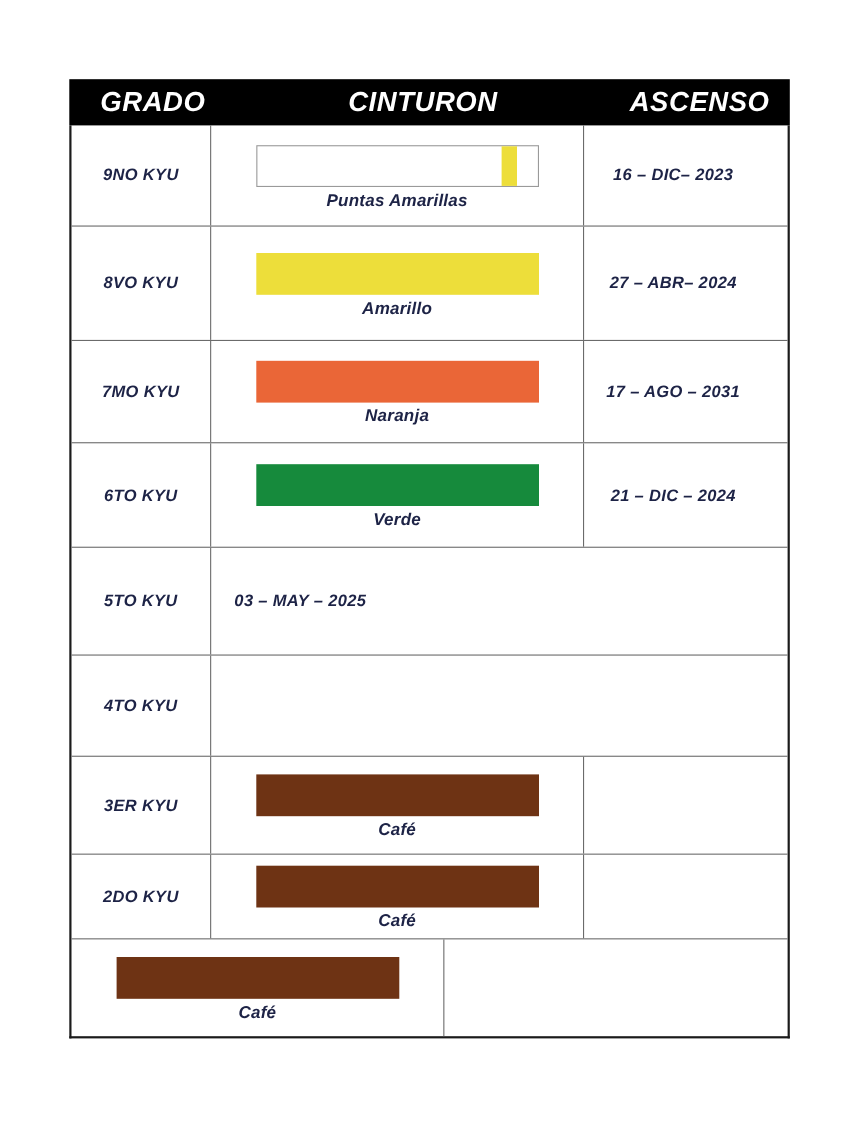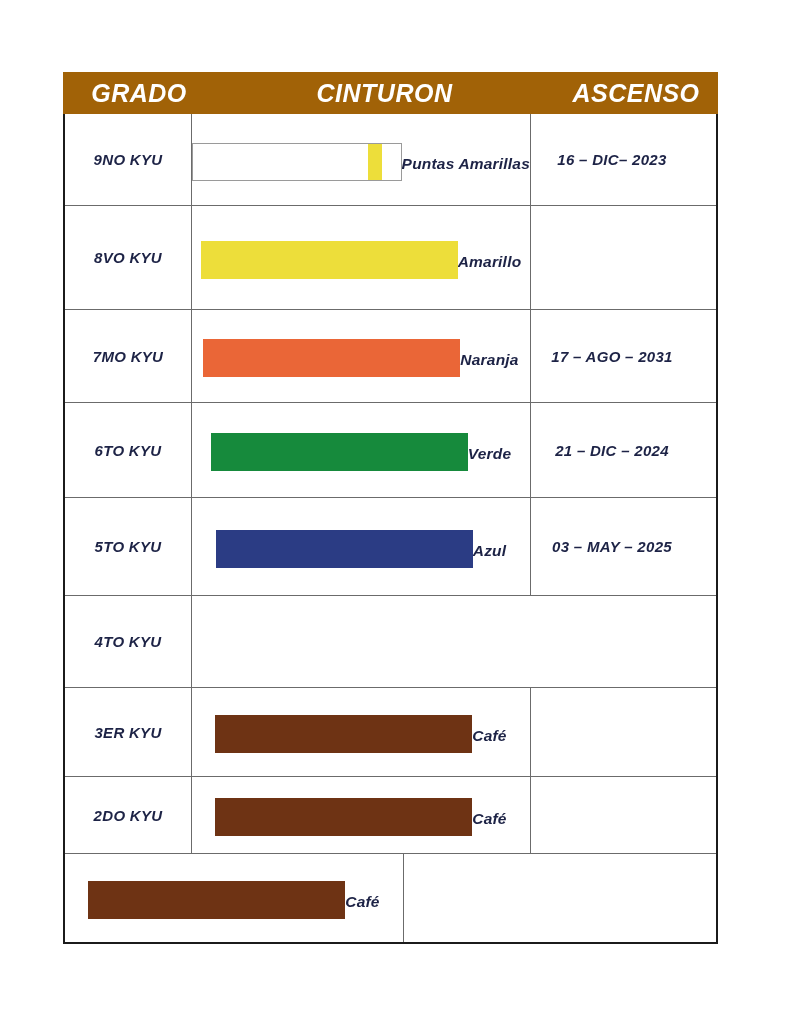--- a/index.html
+++ b/index.html
@@ -28,21 +28,21 @@
     position: absolute;
     left: 63px;
     top: 72px;
     width: 655px;
     box-sizing: border-box;
   }
 
   
   .table-header {
     display: flex;
-    background: #a16207;
+    background: #000000;
     height: 42px;
     align-items: center;
   }
   .th {
     color: #ffffff;
     font-weight: 700;
     font-style: italic;
     font-size: 25px;
     letter-spacing: 0.5px;
     text-align: center;
@@ -77,21 +77,21 @@
     width: 127px;
     border-right: 1.5px solid #6b6b6b;
     display: flex;
     align-items: center;
     justify-content: center;
   }
   .cell-belt {
     width: 339px;
     border-right: 1.5px solid #6b6b6b;
     display: flex;
-    flex-direction: row;
+    flex-direction: column;
     align-items: center;
     justify-content: center;
     padding-top: 4px;
   }
   .cell-date {
     width: 162px;
     display: flex;
     align-items: center;
     justify-content: center;
   }
@@ -180,20 +180,23 @@
           </div>
         </div>
         <div class="row r1">
           <div class="cell cell-grade">
             <span class="grade-label">8VO KYU</span>
           </div>
           <div class="cell cell-belt">
             <div class="belt-bar" style="background: rgb(237, 222, 58);"></div>
             <span class="belt-name">Amarillo</span>
           </div>
+          <div class="cell cell-date">
+            <span class="date-label">27 – ABR– 2024</span>
+          </div>
         </div>
         <div class="row r2">
           <div class="cell cell-grade">
             <span class="grade-label">7MO KYU</span>
           </div>
           <div class="cell cell-belt">
             <div class="belt-bar" style="background: rgb(234, 102, 55);"></div>
             <span class="belt-name">Naranja</span>
           </div>
           <div class="cell cell-date">
@@ -209,24 +212,20 @@
             <span class="belt-name">Verde</span>
           </div>
           <div class="cell cell-date">
             <span class="date-label">21 – DIC – 2024</span>
           </div>
         </div>
         <div class="row r4">
           <div class="cell cell-grade">
             <span class="grade-label">5TO KYU</span>
           </div>
-          <div class="cell cell-belt">
-            <div class="belt-bar" style="background: rgb(43, 60, 132);"></div>
-            <span class="belt-name">Azul</span>
-          </div>
           <div class="cell cell-date">
             <span class="date-label">03 – MAY – 2025</span>
           </div>
         </div>
         <div class="row r5">
           <div class="cell cell-grade">
             <span class="grade-label">4TO KYU</span>
           </div>
           <div class="cell cell-date">
             <span class="date-label"></span>

